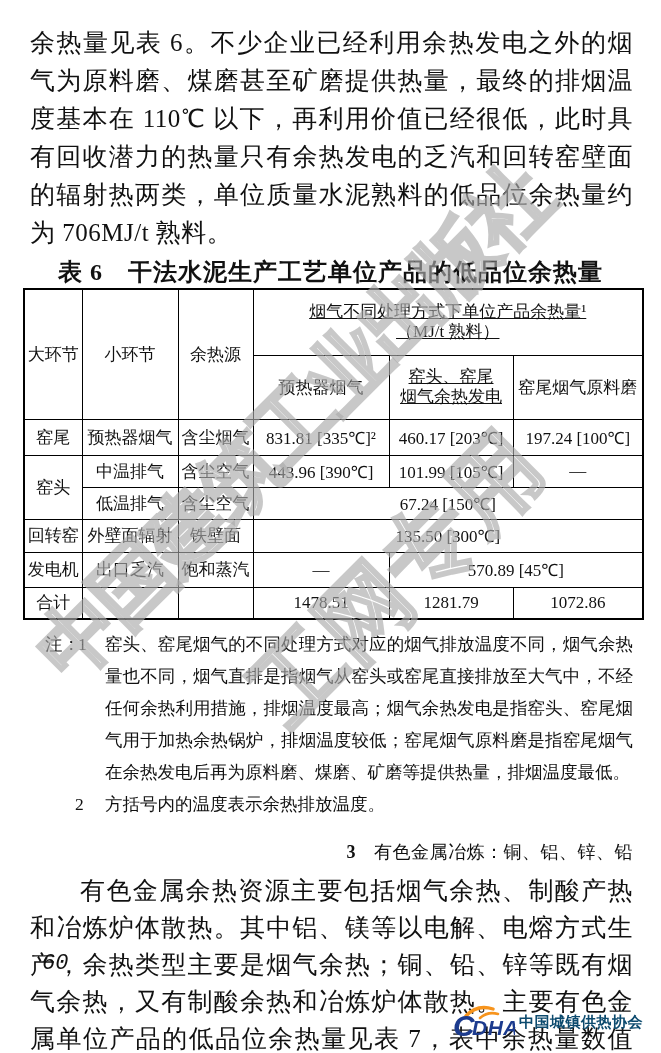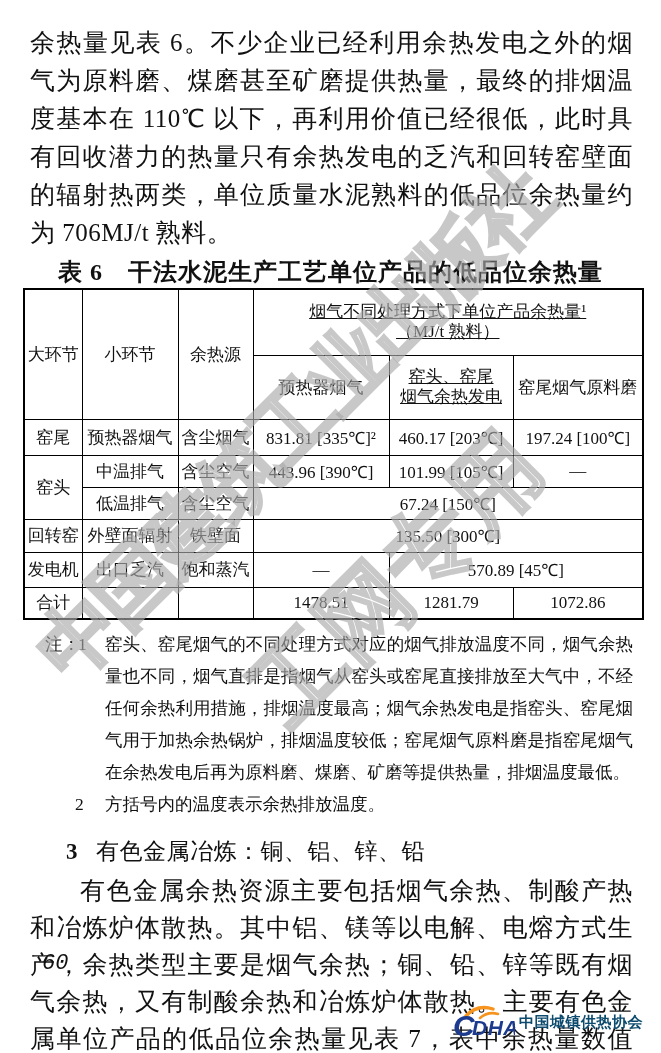--- a/index.html
+++ b/index.html
@@ -24,21 +24,21 @@
   table.data th, table.data td {
     border:1px solid #000; text-align:center; vertical-align:middle;
     font-size:17px; font-weight:normal; padding:0 2px; overflow:hidden;
   }
   .pre { white-space:pre-line; line-height:20px;text-decoration:underline; }
   .notes { margin:8px 28px 0 0; font-size:17.5px; line-height:32px; text-align:justify; }
   .note-item { position:relative; padding-left:105px; }
   .note-label { position:absolute; left:45px; top:0; }
   .note-num1 { position:absolute; left:78px; top:0; }
   .note-num2 { position:absolute; left:75px; top:0; }
-  .section-heading { margin:14px 28px 0 30px; font-size:23px; line-height:36px; letter-spacing:0.5px; }
+  .section-heading { margin:14px 28px 0 30px; font-size:18px; line-height:36px; letter-spacing:0.5px;text-align:right; }
   .section-num { font-weight:bold; margin-left:36px; margin-right:18px; }
   .footer-pagenum {
     position:absolute; left:42px; top:951px; font-style:italic;
     font-size:22px; font-family:Liberation Mono, monospace;
   }
   .logo {
     position:absolute; right:18px; top:1003px; display:flex; align-items:center;
     font-family:"Liberation Sans", sans-serif;
   }
   .logo-name { font-size:15px; font-weight:bold; color:#0c4a6e; letter-spacing:0.5px; margin-left:4px; }

